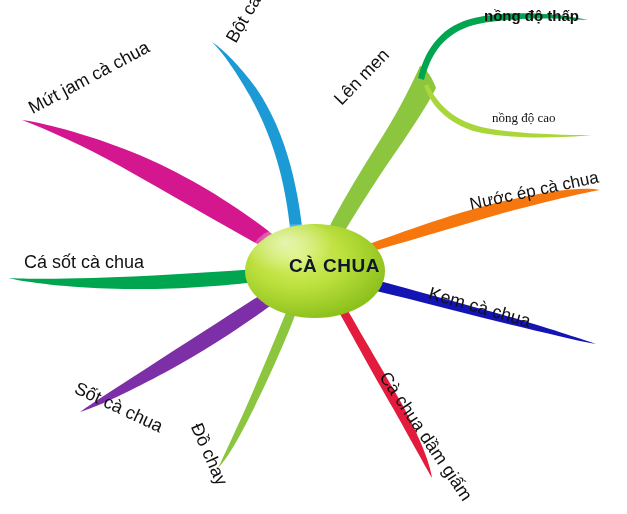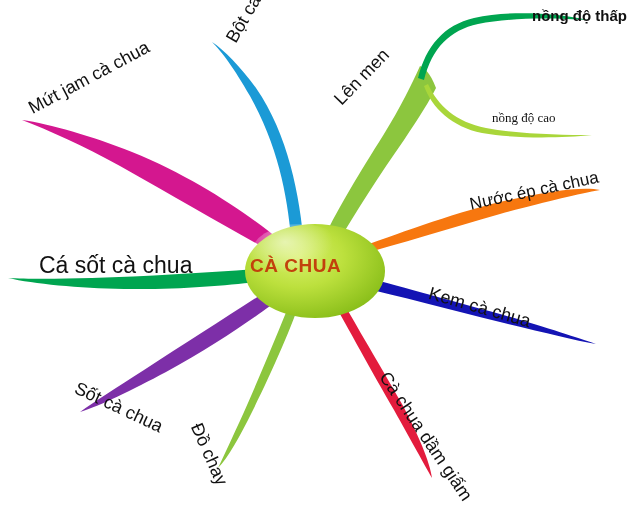--- a/index.html
+++ b/index.html
@@ -1,22 +1,22 @@
 <!DOCTYPE html>
 <html><head>
 <meta charset="utf-8">
 <style>
   html,body{margin:0;padding:0;background:#ffffff;}
   #stage{position:relative;width:627px;height:514px;background:#ffffff;overflow:hidden;
          font-family:"Liberation Sans", sans-serif;}
   svg.branches{position:absolute;left:0;top:0;width:627px;height:514px;}
   .lbl{position:absolute;white-space:nowrap;font-family:"Liberation Sans", sans-serif;color:#111;}
   .center-label{position:absolute;left:0;top:0;width:627px;height:514px;pointer-events:none;}
-  .center-text{position:absolute;left:250px;top:255px;width:130px;text-align:left;
-               font-size:19px;font-weight:bold;color:#c2410c;letter-spacing:.5px;
+  .center-text{position:absolute;left:250px;top:255px;width:130px;text-align:right;
+               font-size:19px;font-weight:bold;color:#0f172a;letter-spacing:.5px;
                font-family:"Liberation Sans", sans-serif;}
 </style>
 </head>
 <body>
 
 <div id="stage">
 
   <svg class="branches" viewBox="0 0 627 514">
     <defs>
       <radialGradient id="tomatoGrad" cx="38%" cy="35%" r="72%">
@@ -69,31 +69,31 @@
   </svg>
 
   <div class="center-label">
     <div class="center-text">CÀ CHUA</div>
   </div>
 
   <div class="lbl" style="left:222px;top:36px;font-size:18px;transform:rotate(-60deg);transform-origin:left top;">Bột cà chua</div>
 
   <div class="lbl" style="left:25px;top:100px;font-size:18px;transform:rotate(-28deg);transform-origin:left top;">Mứt jam cà chua</div>
 
-  <div class="lbl" style="left:24px;top:252px;font-size:23px;margin-left:15px;">Cá sốt cà chua</div>
+  <div class="lbl" style="left:24px;top:252px;font-size:18px;">Cá sốt cà chua</div>
 
   <div class="lbl" style="left:80px;top:378px;font-size:18px;transform:rotate(25deg);transform-origin:left top;">Sốt cà chua</div>
 
   <div class="lbl" style="left:205px;top:420px;font-size:18px;transform:rotate(66deg);transform-origin:left top;">Đồ chay</div>
 
   <div class="lbl" style="left:392px;top:368px;font-size:18px;transform:rotate(56deg);transform-origin:left top;">Cà chua dầm giấm</div>
 
   <div class="lbl" style="left:432px;top:283px;font-size:18px;transform:rotate(16deg);transform-origin:left top;">Kem cà chua</div>
 
   <div class="lbl" style="left:468px;top:195px;font-size:17px;transform:rotate(-12deg);transform-origin:left top;">Nước ép cà chua</div>
 
   <div class="lbl" style="left:330px;top:95px;font-size:18px;transform:rotate(-46deg);transform-origin:left top;">Lên men</div>
 
-  <div class="lbl" style="left:484px;top:7px;font-size:15px;font-weight:bold;margin-left:48px;">nồng độ thấp</div>
+  <div class="lbl" style="left:484px;top:7px;font-size:15px;font-weight:bold;">nồng độ thấp</div>
 
   <div class="lbl" style="left:492px;top:110px;font-size:13px;font-family:Liberation Serif, serif;">nồng độ cao</div>
 
 </div>
 
 </body></html>

